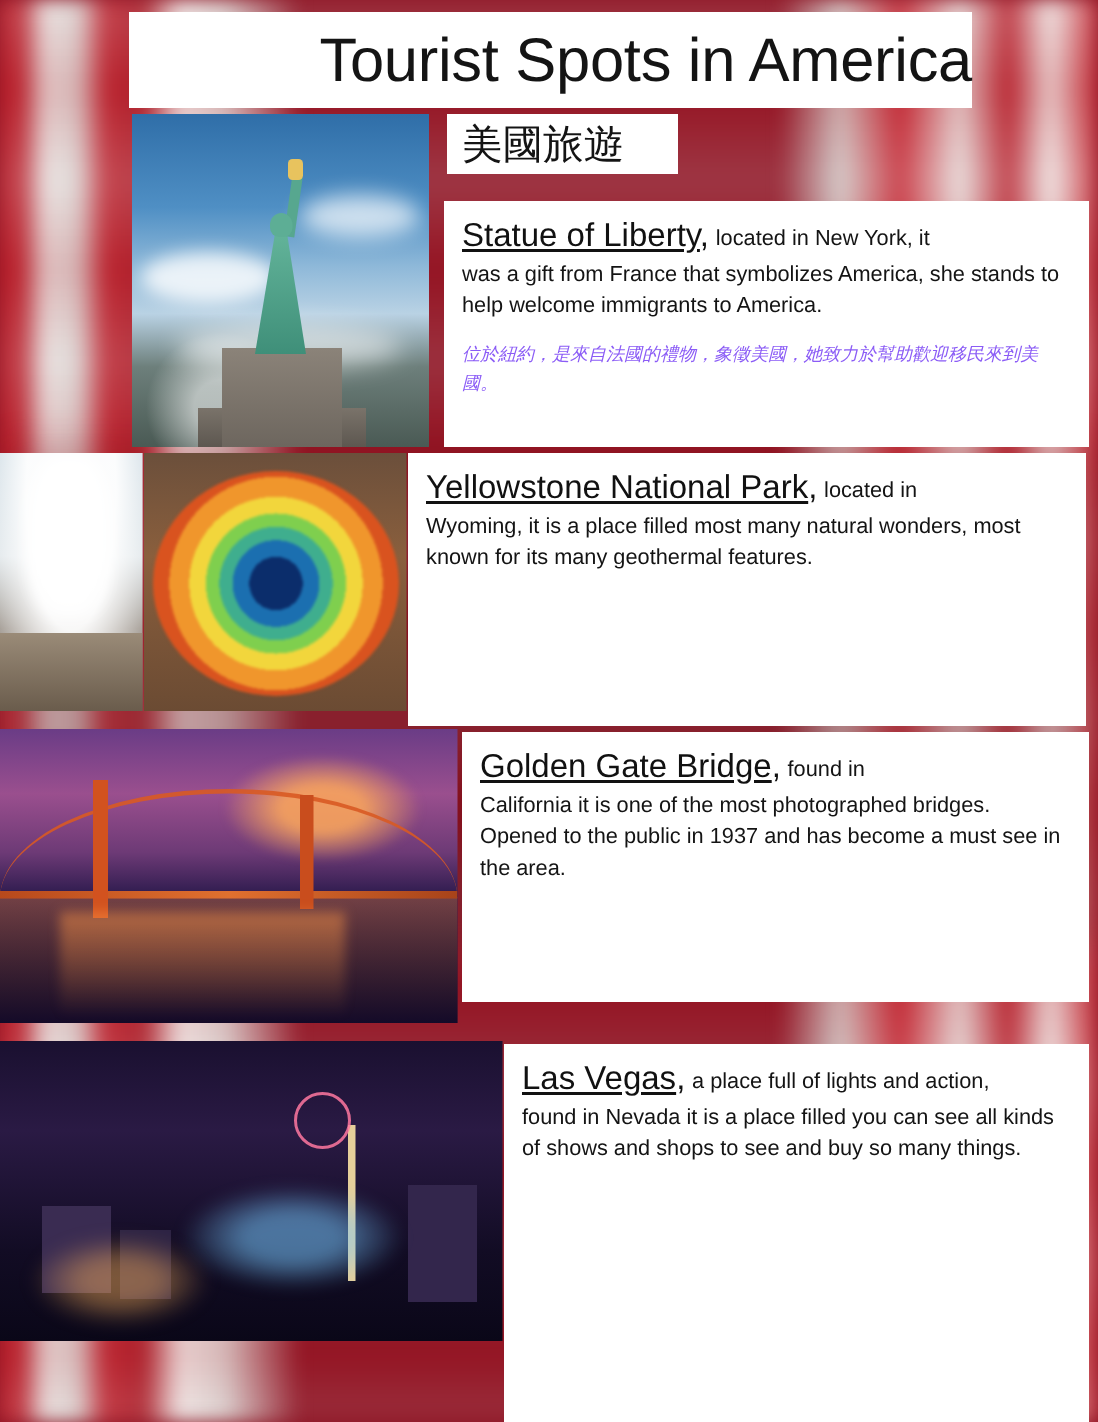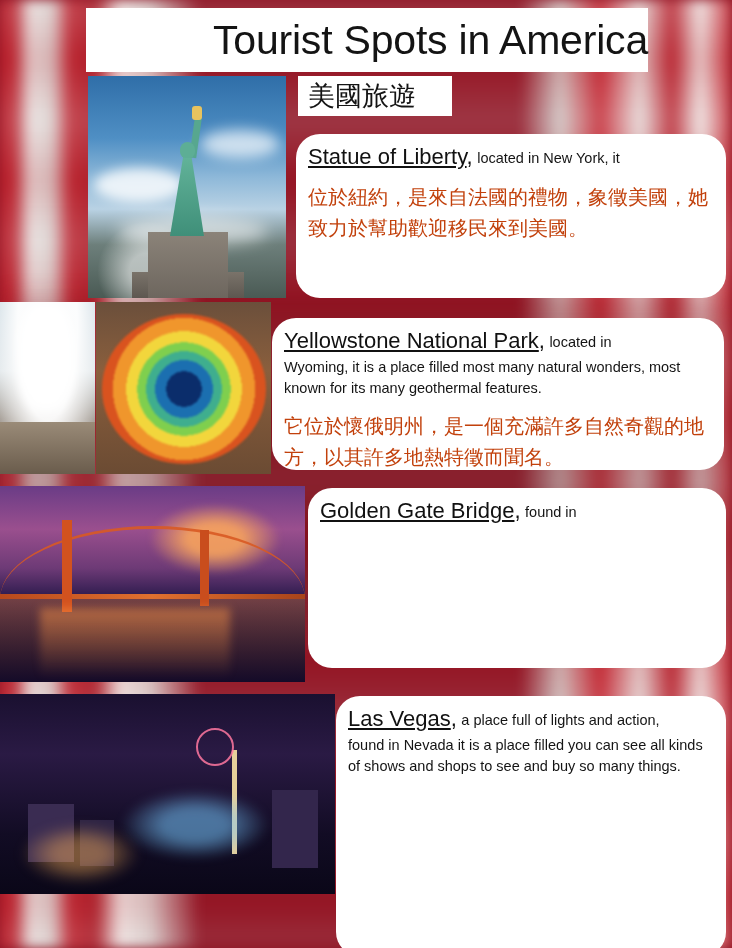--- a/index.html
+++ b/index.html
@@ -234,21 +234,20 @@
   #photo-vegas .b1 { position:absolute; left:28px; top:110px; width:46px; height:58px; background:#3a2c52; }
   #photo-vegas .b2 { position:absolute; left:80px; top:126px; width:34px; height:46px; background:#2d2344; }
   #photo-vegas .b3 { position:absolute; left:272px; top:96px; width:46px; height:78px; background:#33264c; }
 
   
   .card {
     position: absolute;
     background: #ffffff;
     box-sizing: border-box;
     padding: 10px 12px 8px 12px;
-    border-radius: 24px;
   }
   .heading {
     font-size: 22px;
     color: #111111;
     text-decoration: underline;
     display: inline;
   }
   .heading-tail {
     font-size: 22px;
     color: #111111;
@@ -260,28 +259,29 @@
     display: inline;
     vertical-align: 1px;
   }
   .en {
     font-size: 14.5px;
     color: #141414;
     line-height: 1.45;
     margin: 3px 0 0 0;
   }
   .zh {
-    font-size: 20px;
-    color: #c2410c;
+    font-size: 12px;
+    color: #8b5cf6;
     line-height: 1.55;
     margin: 12px 0 0 0;
+    font-style: italic;
   }
 
   #card-statue   { left: 296px; top: 134px;  width: 430px; height: 164px; }
-  #card-yellow   { left: 272px; top: 318px;  width: 452px; height: 152px; }
+  #card-yellow   { left: 272px; top: 302px;  width: 452px; height: 182px; }
   #card-bridge   { left: 308px; top: 488px;  width: 418px; height: 180px; }
   #card-vegas    { left: 336px; top: 696px;  width: 390px; height: 260px; }
 </style>
 </head>
 <body>
 
 <div id="page">
 
   <div class="bg"></div>
   <div class="bg2"></div>
@@ -304,55 +304,56 @@
     <div class="arm"></div>
     <div class="head"></div>
     <div class="torch"></div>
   </div>
 
   <div class="card" id="card-statue">
     <div>
       <span class="heading">Statue of Liberty</span><span class="heading-tail">,</span>
       <span class="lead">located in New York, it</span>
     </div>
+    <p class="en">was a gift from France that symbolizes America, she stands to help welcome immigrants to America.</p>
     <p class="zh">位於紐約，是來自法國的禮物，象徵美國，她致力於幫助歡迎移民來到美國。</p>
   </div>
 
   <div class="photo" id="photo-geyser">
     <div class="steam"></div>
     <div class="ground"></div>
   </div>
   <div class="photo" id="photo-spring">
     <div class="ring-o"></div>
   </div>
 
   <div class="card" id="card-yellow">
     <div>
       <span class="heading">Yellowstone National Park</span><span class="heading-tail">,</span>
       <span class="lead">located in</span>
     </div>
     <p class="en">Wyoming, it is a place filled most many natural wonders, most known for its many geothermal features.</p>
-    <p class="zh">它位於懷俄明州，是一個充滿許多自然奇觀的地方，以其許多地熱特徵而聞名。</p>
   </div>
 
   <div class="photo" id="photo-bridge">
     <div class="sunglow"></div>
     <div class="water"></div>
     <div class="cable"></div>
     <div class="deck"></div>
     <div class="tower1"></div>
     <div class="tower2"></div>
     <div class="reflect"></div>
   </div>
 
   <div class="card" id="card-bridge">
     <div>
       <span class="heading">Golden Gate Bridge</span><span class="heading-tail">,</span>
       <span class="lead">found in</span>
     </div>
+    <p class="en">California it is one of the most photographed bridges.  Opened to the public in 1937 and has become a must see in the area.</p>
   </div>
 
   <div class="photo" id="photo-vegas">
     <div class="b1"></div>
     <div class="b2"></div>
     <div class="b3"></div>
     <div class="tower"></div>
     <div class="wheel"></div>
     <div class="glow"></div>
     <div class="glow2"></div>

